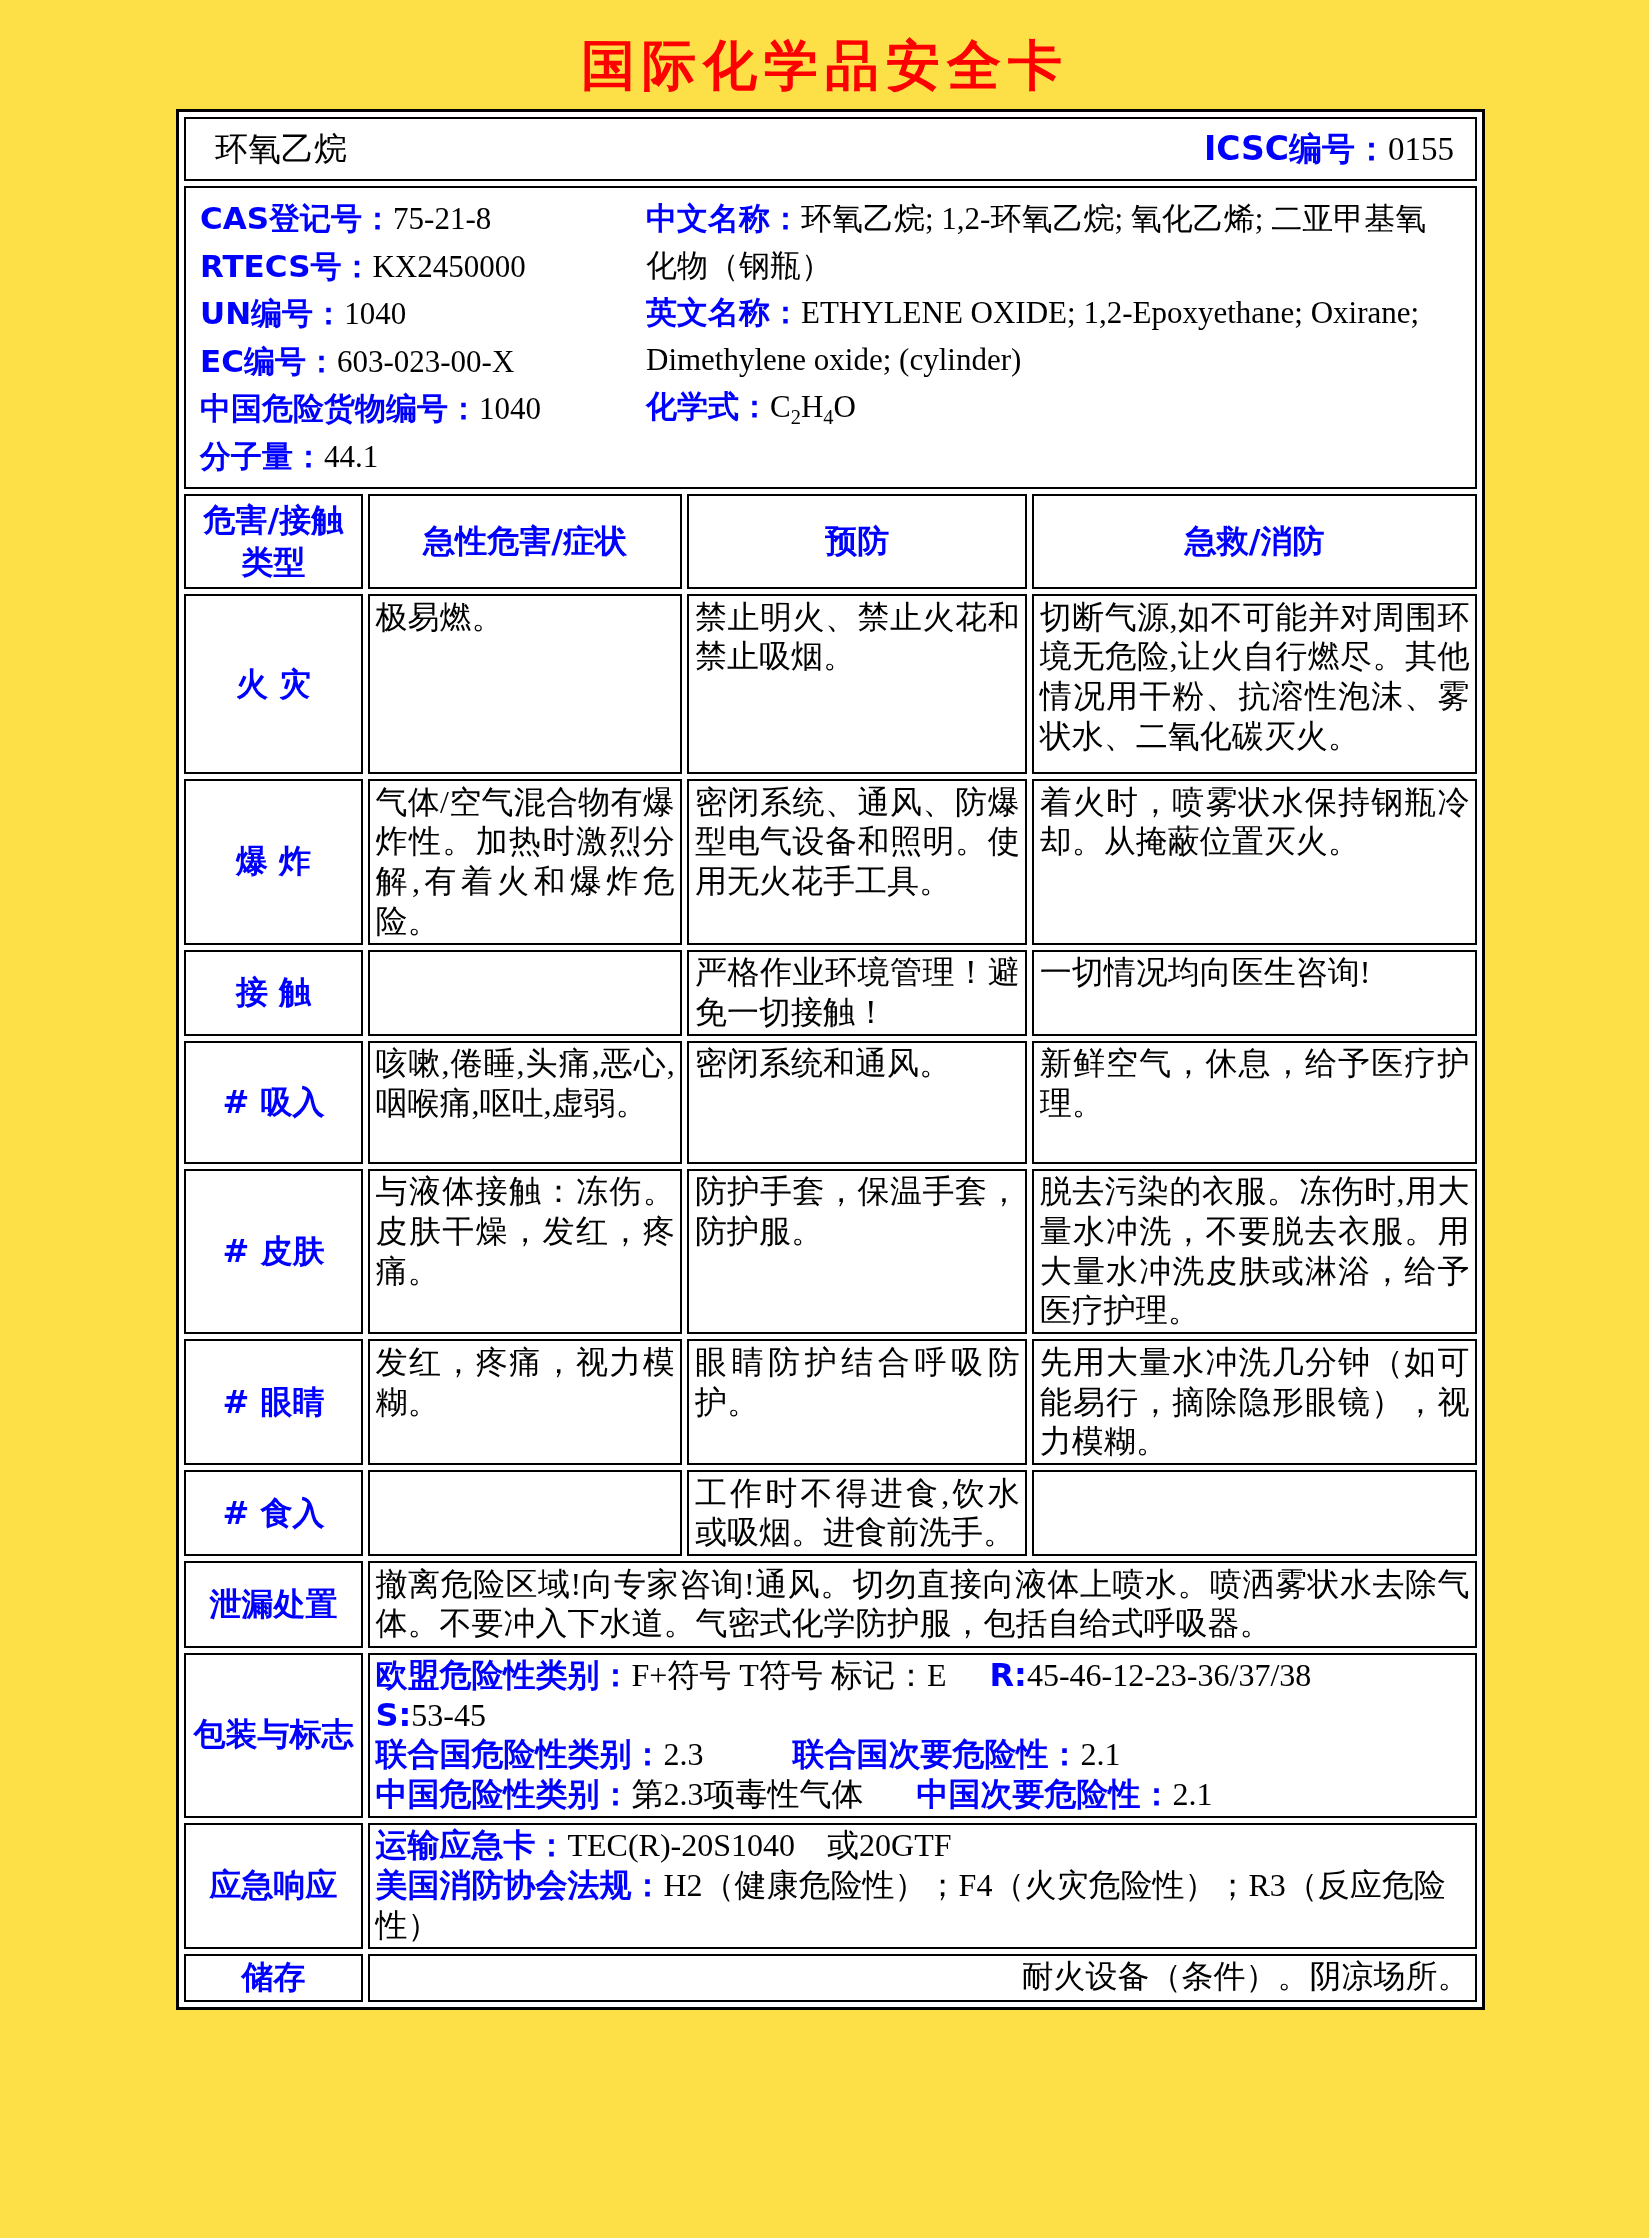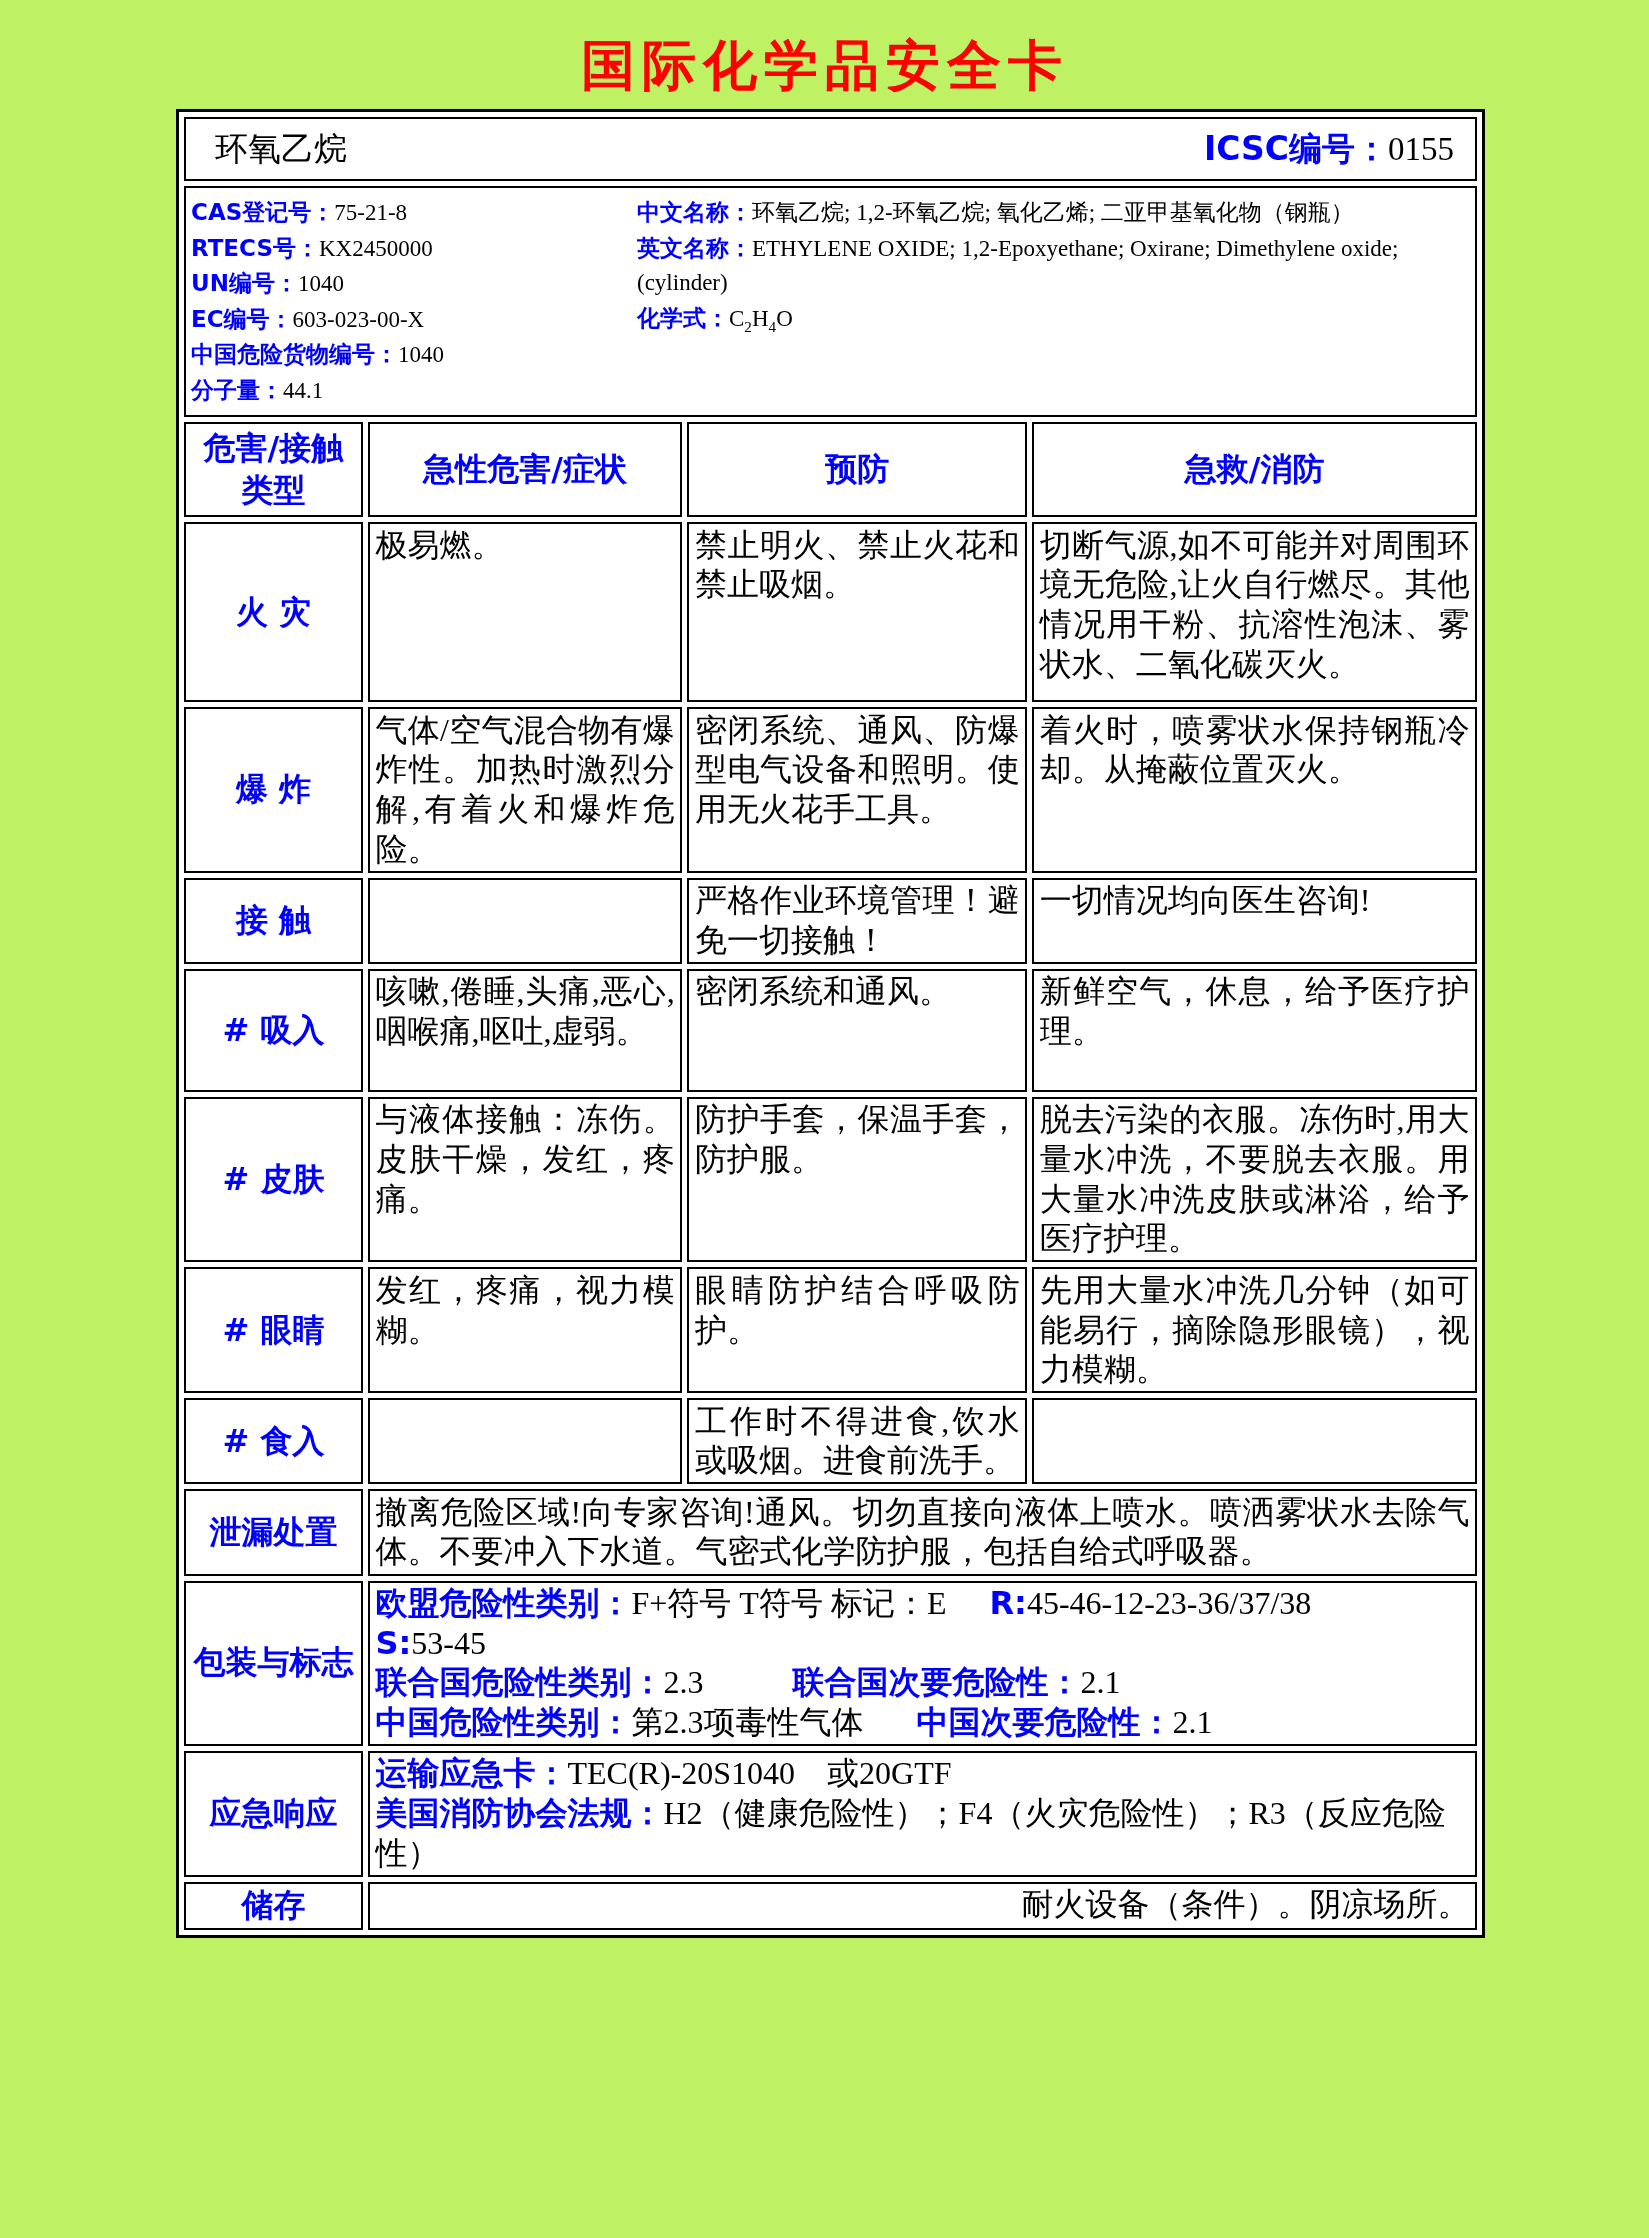--- a/index.html
+++ b/index.html
@@ -1,34 +1,34 @@
 <!DOCTYPE html>
 <html style="font-size:11px"><head>
 <meta charset="utf-8">
 <style>
   html,body{margin:0;padding:0;background:#ffffff;}
-  .page{position:relative;width:1650px;height:2239px;background:#bef264;overflow:hidden;
+  .page{position:relative;width:1650px;height:2239px;background:#fde047;overflow:hidden;
         font-family:"Liberation Serif","DejaVu Serif",serif;color:#000;}
   .doc-title{margin-top:36px;text-align:center;color:#ff0000;
         font-family:"DejaVu Sans","Liberation Sans",sans-serif;font-weight:bold;
         font-size:54px;letter-spacing:7px;line-height:1.1;}
   table.card{margin:14px 0 0 176px;width:1309px;border:3.5px solid #000;
         border-collapse:separate;border-spacing:5.6px;table-layout:fixed;background:#fff;}
   td{border:2.8px solid #000;padding:1.4px 5.6px;vertical-align:top;
         font-size:32px;line-height:1.24;text-align:justify;word-break:break-word;}
   
   .blab{color:#0000ff;font-weight:bold;font-family:"DejaVu Sans","Liberation Sans",sans-serif;}
   td.lab{color:#0000ff;font-weight:bold;font-family:"DejaVu Sans","Liberation Sans",sans-serif;
         text-align:center;vertical-align:middle;padding:1.4px 2.8px;line-height:1.3;}
   
   td.subst{font-size:33px;vertical-align:middle;text-align:left;padding:7px 21px 7px 29px;}
   .icsc{float:right;}
   .icsc .num{font-family:Liberation Serif, serif;color:#000;font-weight:normal;}
   
-  td.info{padding:7px 5px;font-size:23px;line-height:1.5;text-align:left;}
+  td.info{padding:7px 14px;font-size:31px;line-height:1.5;text-align:left;}
   .info-flex{display:flex;}
   .info-left{width:446px;flex:0 0 auto;}
   .info-right{flex:1 1 auto;padding-right:5.6px;}
   .iline,.info-right p{margin:0;}
   .en-block{margin-top:39px;}
   sub{font-size:66%;}
   
   td.colhead{font-size:32px;}
   
   .pkline{margin:0;text-align:left;}

